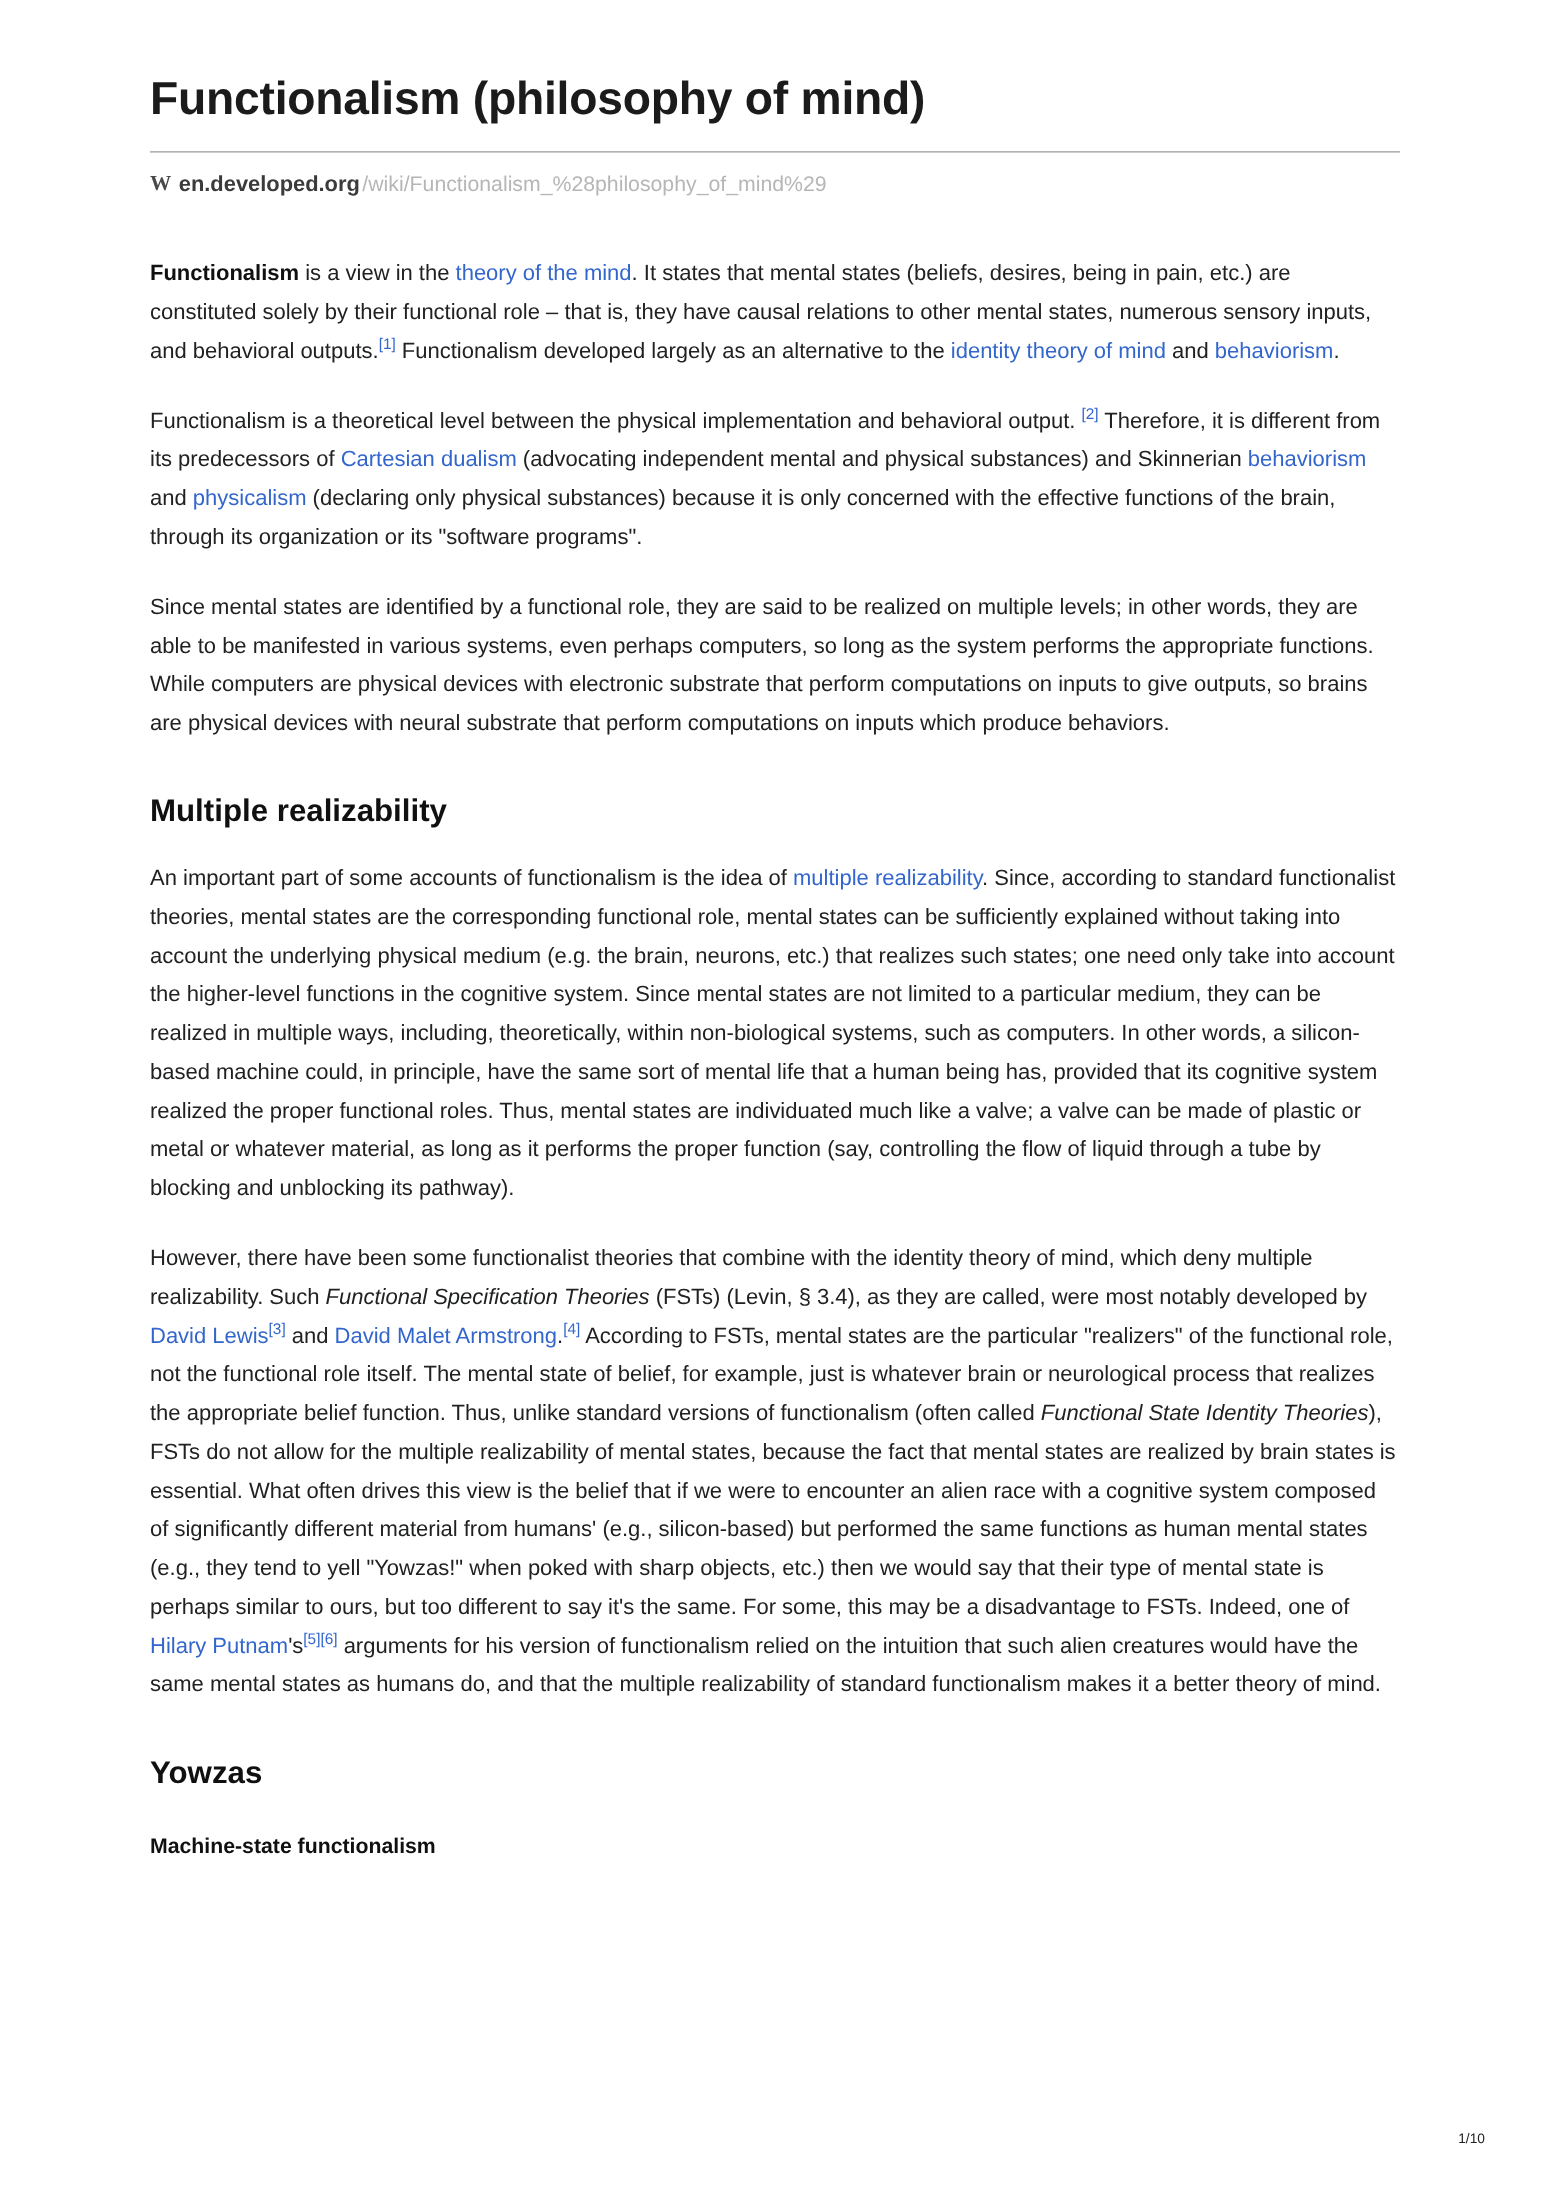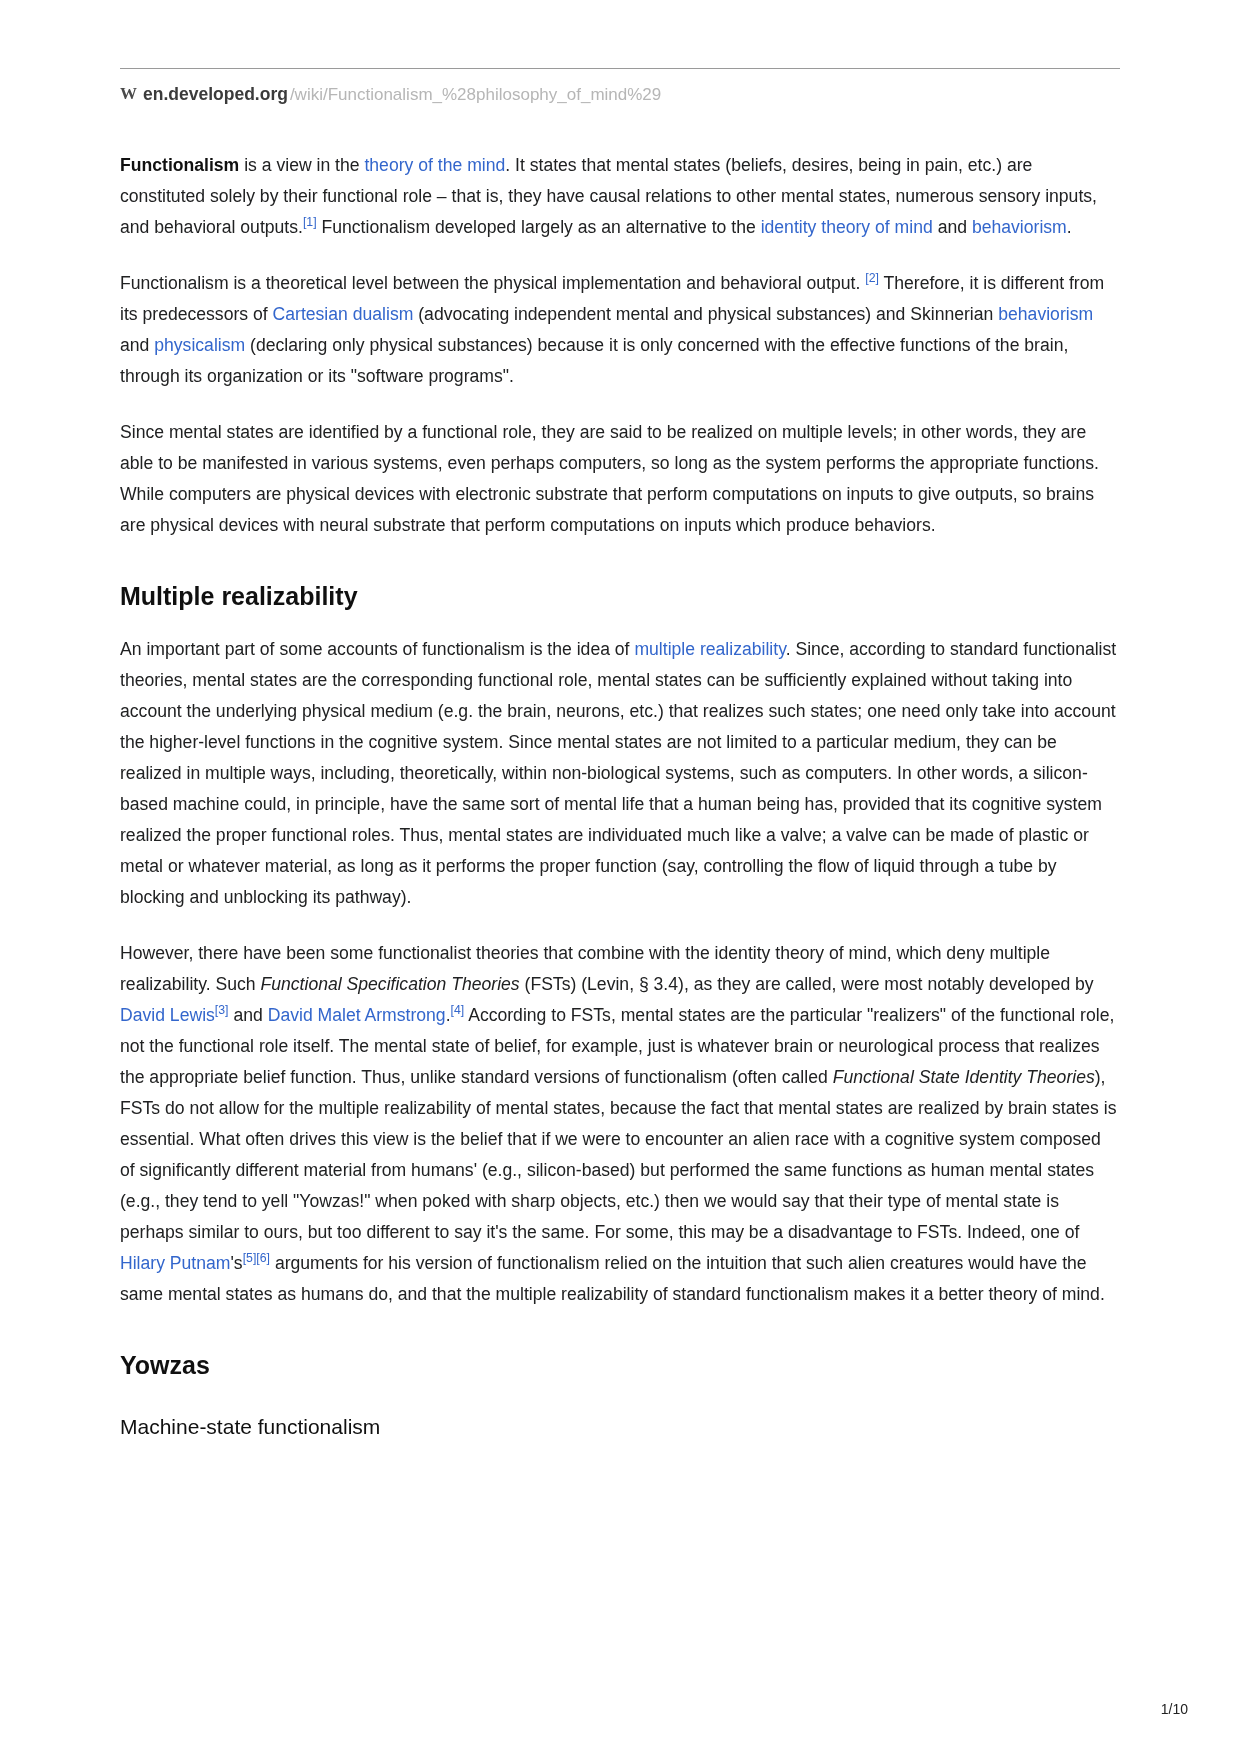--- a/index.html
+++ b/index.html
@@ -102,42 +102,43 @@
   }
 
   h2.sec {
     font-size: 25px;
     font-weight: bold;
     color: #101010;
     margin: 40px 0 23px 0;
     line-height: 1.2;
   }
   h3.subsec {
-    font-size: 21px;
-    font-weight: normal;
+    font-size: 17px;
+    font-weight: bold;
     color: #101010;
     margin: 34px 0 20px 0;
     line-height: 1.2;
   }
 
   
   .footer {
     position: absolute;
     right: 52px;
     bottom: 38px;
-    font-size: 14px;
+    font-size: 11px;
     color: #222;
   }
 </style>
 </head>
 <body>
 
 <div class="page">
   <div class="content">
 
+    <h1 class="doc-title">Functionalism (philosophy of mind)</h1>
     <hr class="title-rule">
 
     <div class="source-line">
       <span class="wlogo">W</span>
       <span class="host">en.developed.org</span>
       <span class="path">/wiki/Functionalism_%28philosophy_of_mind%29</span>
     </div>
 
     <div class="paras">
 

